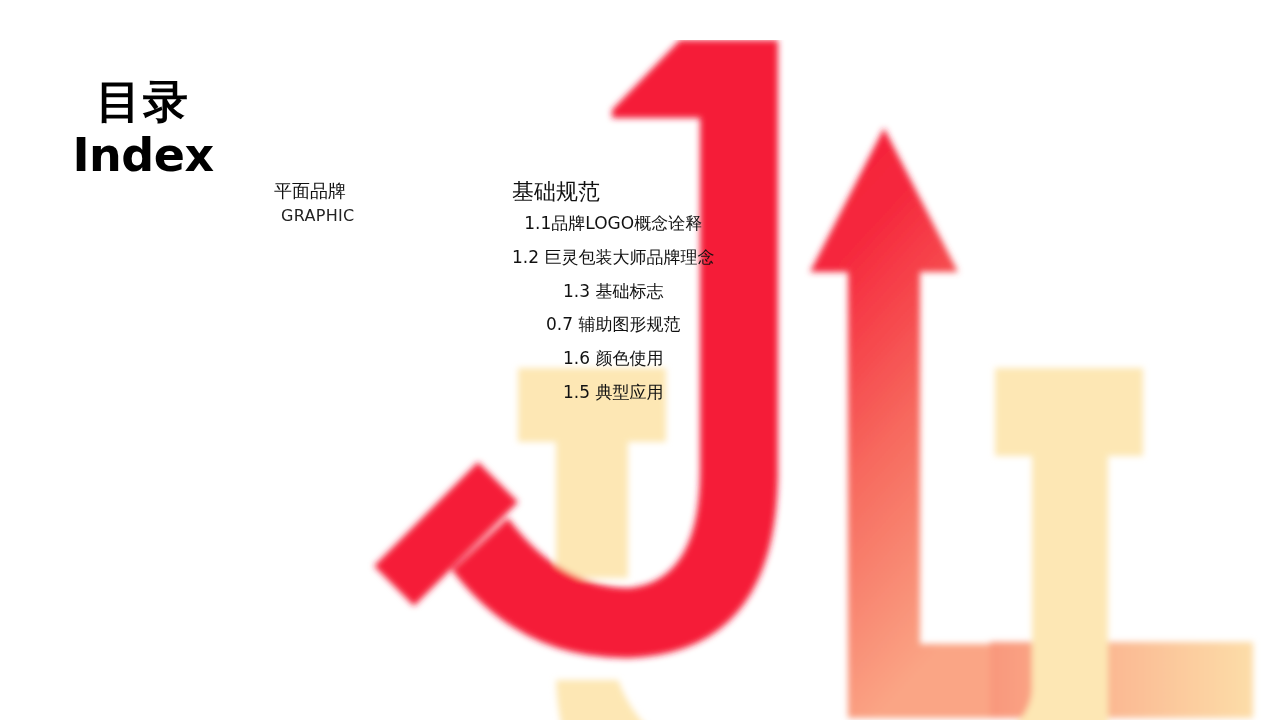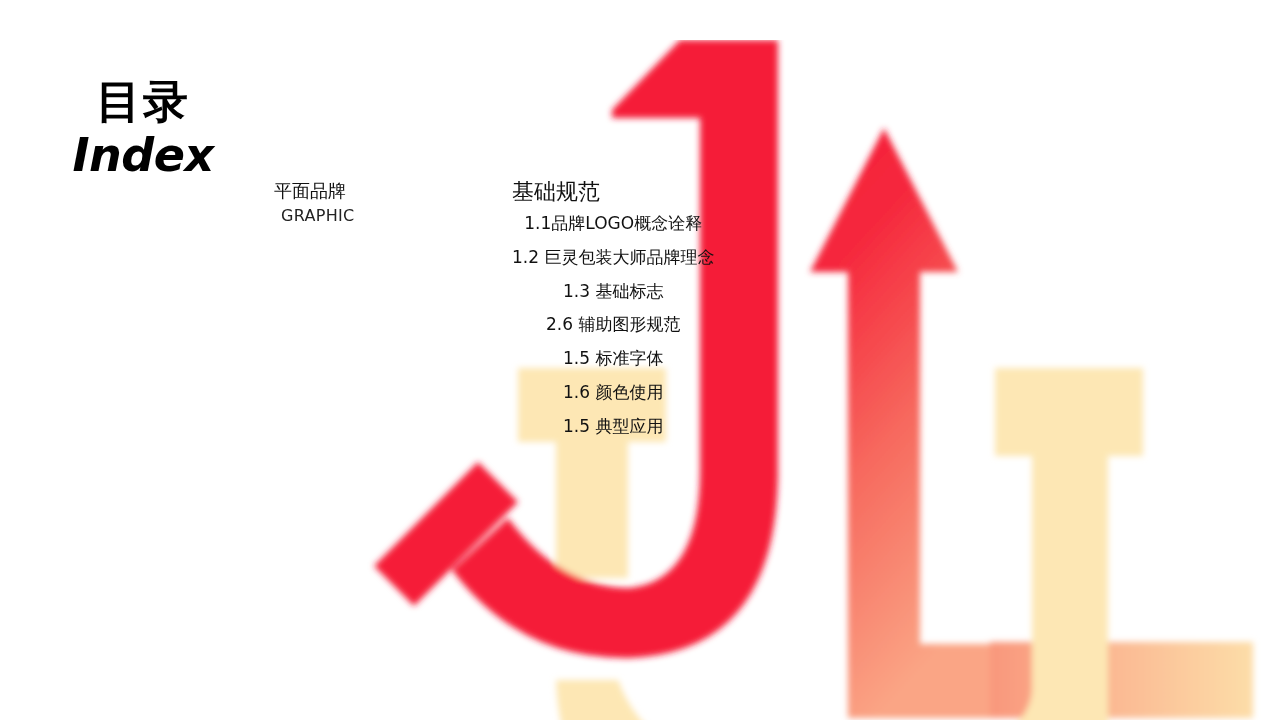--- a/index.html
+++ b/index.html
@@ -43,21 +43,20 @@
       letter-spacing: 2px;
       color: #000000;
     }
     .title-en {
       font-family: "DejaVu Sans", sans-serif;
       font-size: 46px;
       font-weight: bold;
       line-height: 50px;
       color: #000000;
       letter-spacing: -0.5px;
-      font-style: italic;
     }
     .category {
       position: absolute;
       left: 274px;
       top: 137px;
       z-index: 2;
     }
     .category-cn {
       font-size: 18px;
       line-height: 28px;
@@ -167,20 +166,19 @@
     <div class="category-cn">平面品牌</div>
     <div class="category-en">GRAPHIC</div>
   </div>
 
   <div class="section">
     <div class="section-title">基础规范</div>
     <ul class="menu">
       <li class="menu-item">1.1品牌LOGO概念诠释</li>
       <li class="menu-item">1.2 巨灵包装大师品牌理念</li>
       <li class="menu-item">1.3 基础标志</li>
-      <li class="menu-item">2.6 辅助图形规范</li>
-      <li class="menu-item">1.5 标准字体</li>
+      <li class="menu-item">0.7 辅助图形规范</li>
       <li class="menu-item">1.6 颜色使用</li>
       <li class="menu-item">1.5 典型应用</li>
     </ul>
   </div>
 
 </div>
 
 </body></html>

